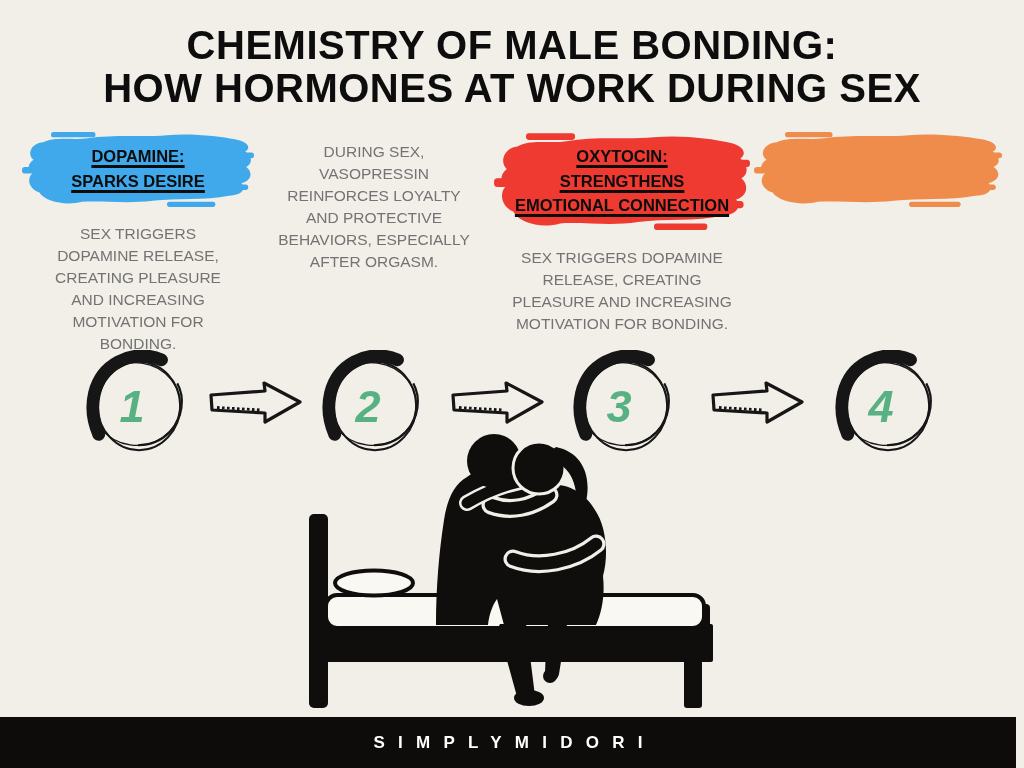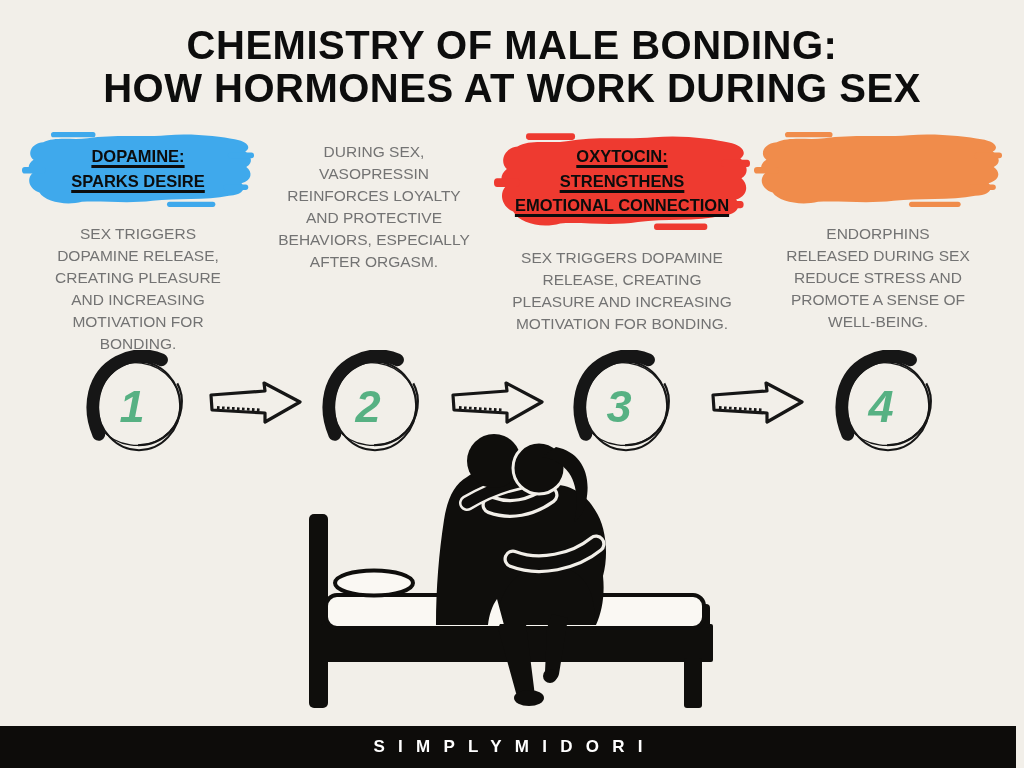--- a/index.html
+++ b/index.html
@@ -40,21 +40,21 @@
   
   .step-circle{position:absolute; top:350px; width:108px; height:108px;}
   .sc-0{left:83px;} .sc-1{left:319px;} .sc-2{left:570px;} .sc-3{left:832px;}
   .step-num{font-size:46px; font-style:italic; font-weight:bold; font-family:"Liberation Sans",sans-serif;}
   .arrow{position:absolute; top:379px; width:100px; height:46px;}
   .ar-0{left:205px;} .ar-1{left:447px;} .ar-2{left:707px;}
   
   .bed-scene{position:absolute; left:293px; top:428px; width:434px; height:290px;}
   
   .footer{
-    position:absolute; left:0; right:8px; bottom:0; height:42px;
+    position:absolute; left:0; right:8px; bottom:0; height:51px;
     display:flex; align-items:center; justify-content:center;
   }
   .brand{
     font-size:17px; font-weight:bold; letter-spacing:.78em; text-indent:.78em;
   }
   .defs-holder{position:absolute; width:0; height:0; overflow:hidden;}
 </style>
 </head>
 <body>
 
@@ -114,21 +114,20 @@
     </div>
     <p class="section-body">SEX TRIGGERS DOPAMINE RELEASE, CREATING PLEASURE AND INCREASING MOTIVATION FOR BONDING.</p>
   </div>
 
   <div class="col col-3">
     <div class="brush-wrap">
       <svg class="brush-svg" viewBox="0 0 240 80" preserveAspectRatio="none">
           <use href="#brush-shape" fill="#f08c4b"></use>
         </svg>
     </div>
-    <p class="section-body">ENDORPHINS RELEASED DURING SEX REDUCE STRESS AND PROMOTE A SENSE OF WELL-BEING.</p>
   </div>
 
   <svg class="step-circle sc-0" viewBox="0 0 110 110">
     <use href="#scribble-circle" stroke="#161616"></use>
     <text class="step-num" x="50" y="73" text-anchor="middle" fill="#57b183">1</text>
   </svg>
   <svg class="arrow ar-0" viewBox="0 0 100 46">
       <use href="#sketch-arrow" stroke="#161616"></use>
     </svg>
 

